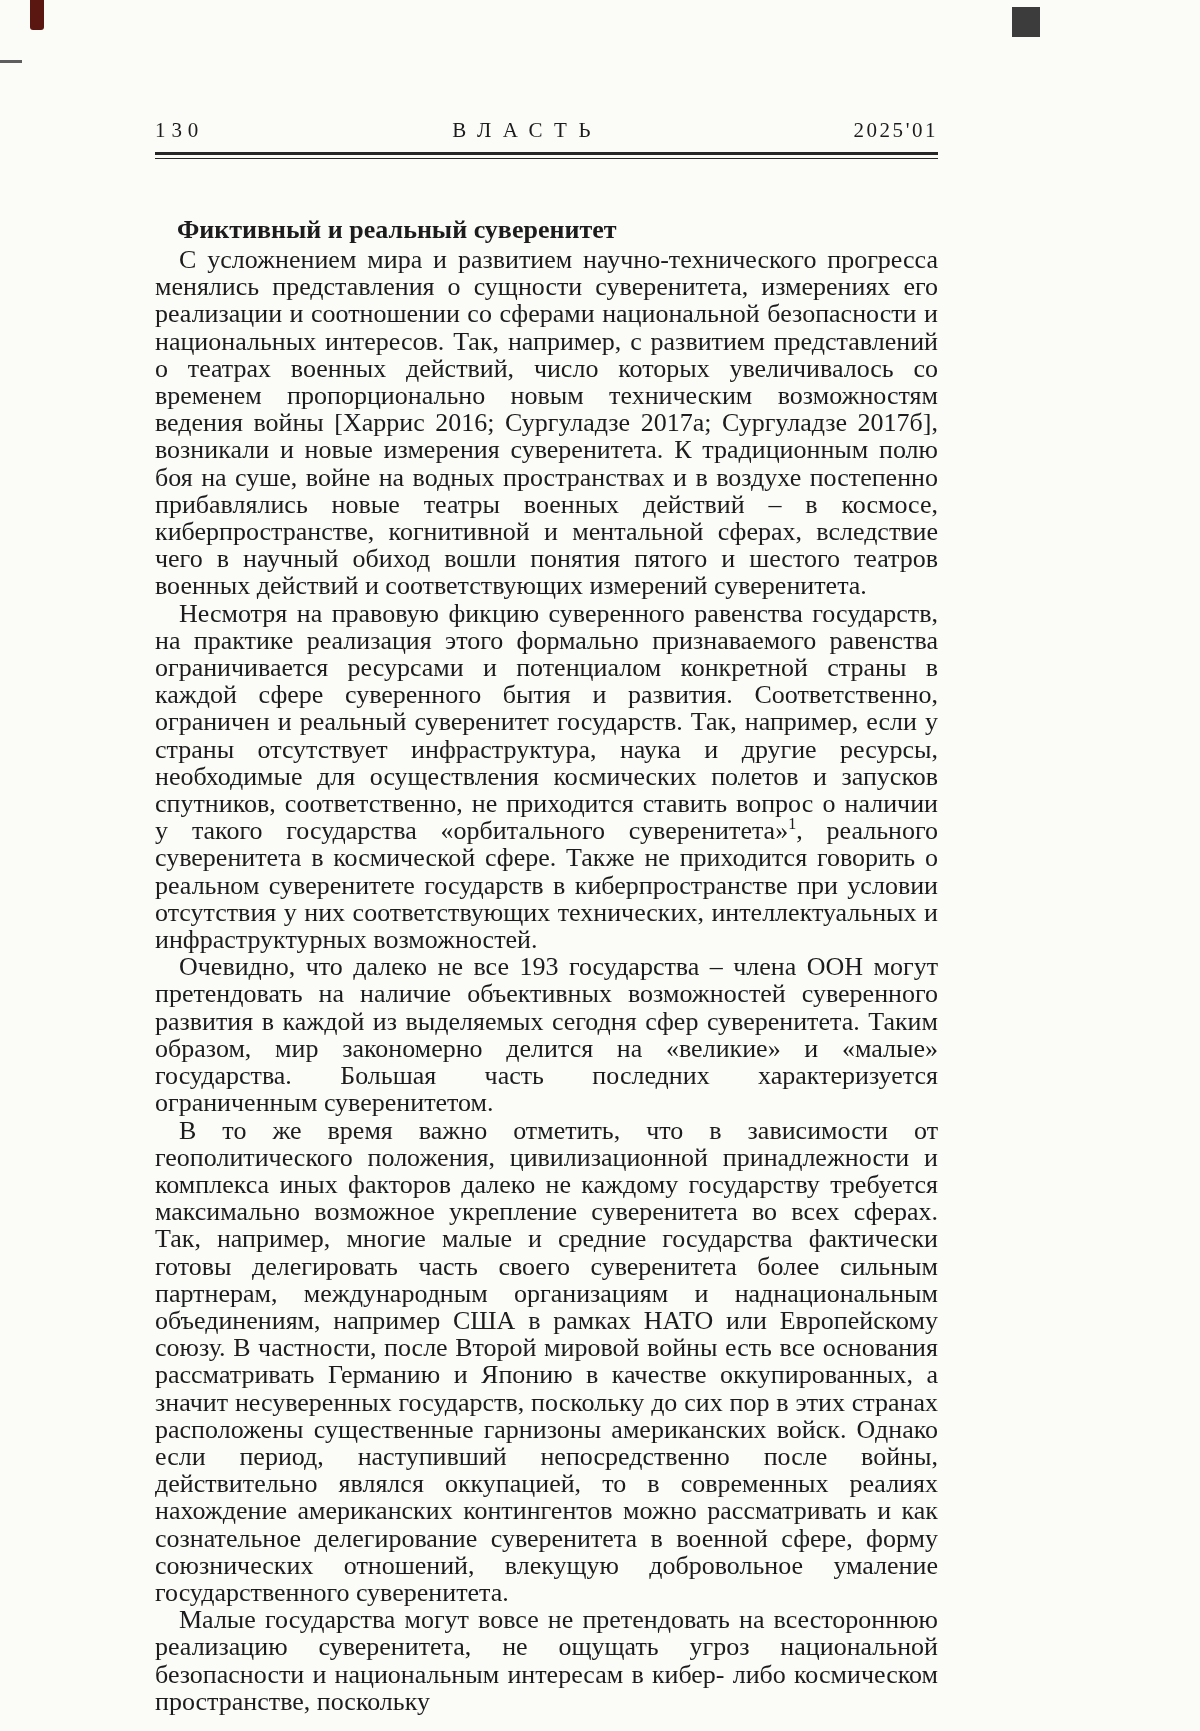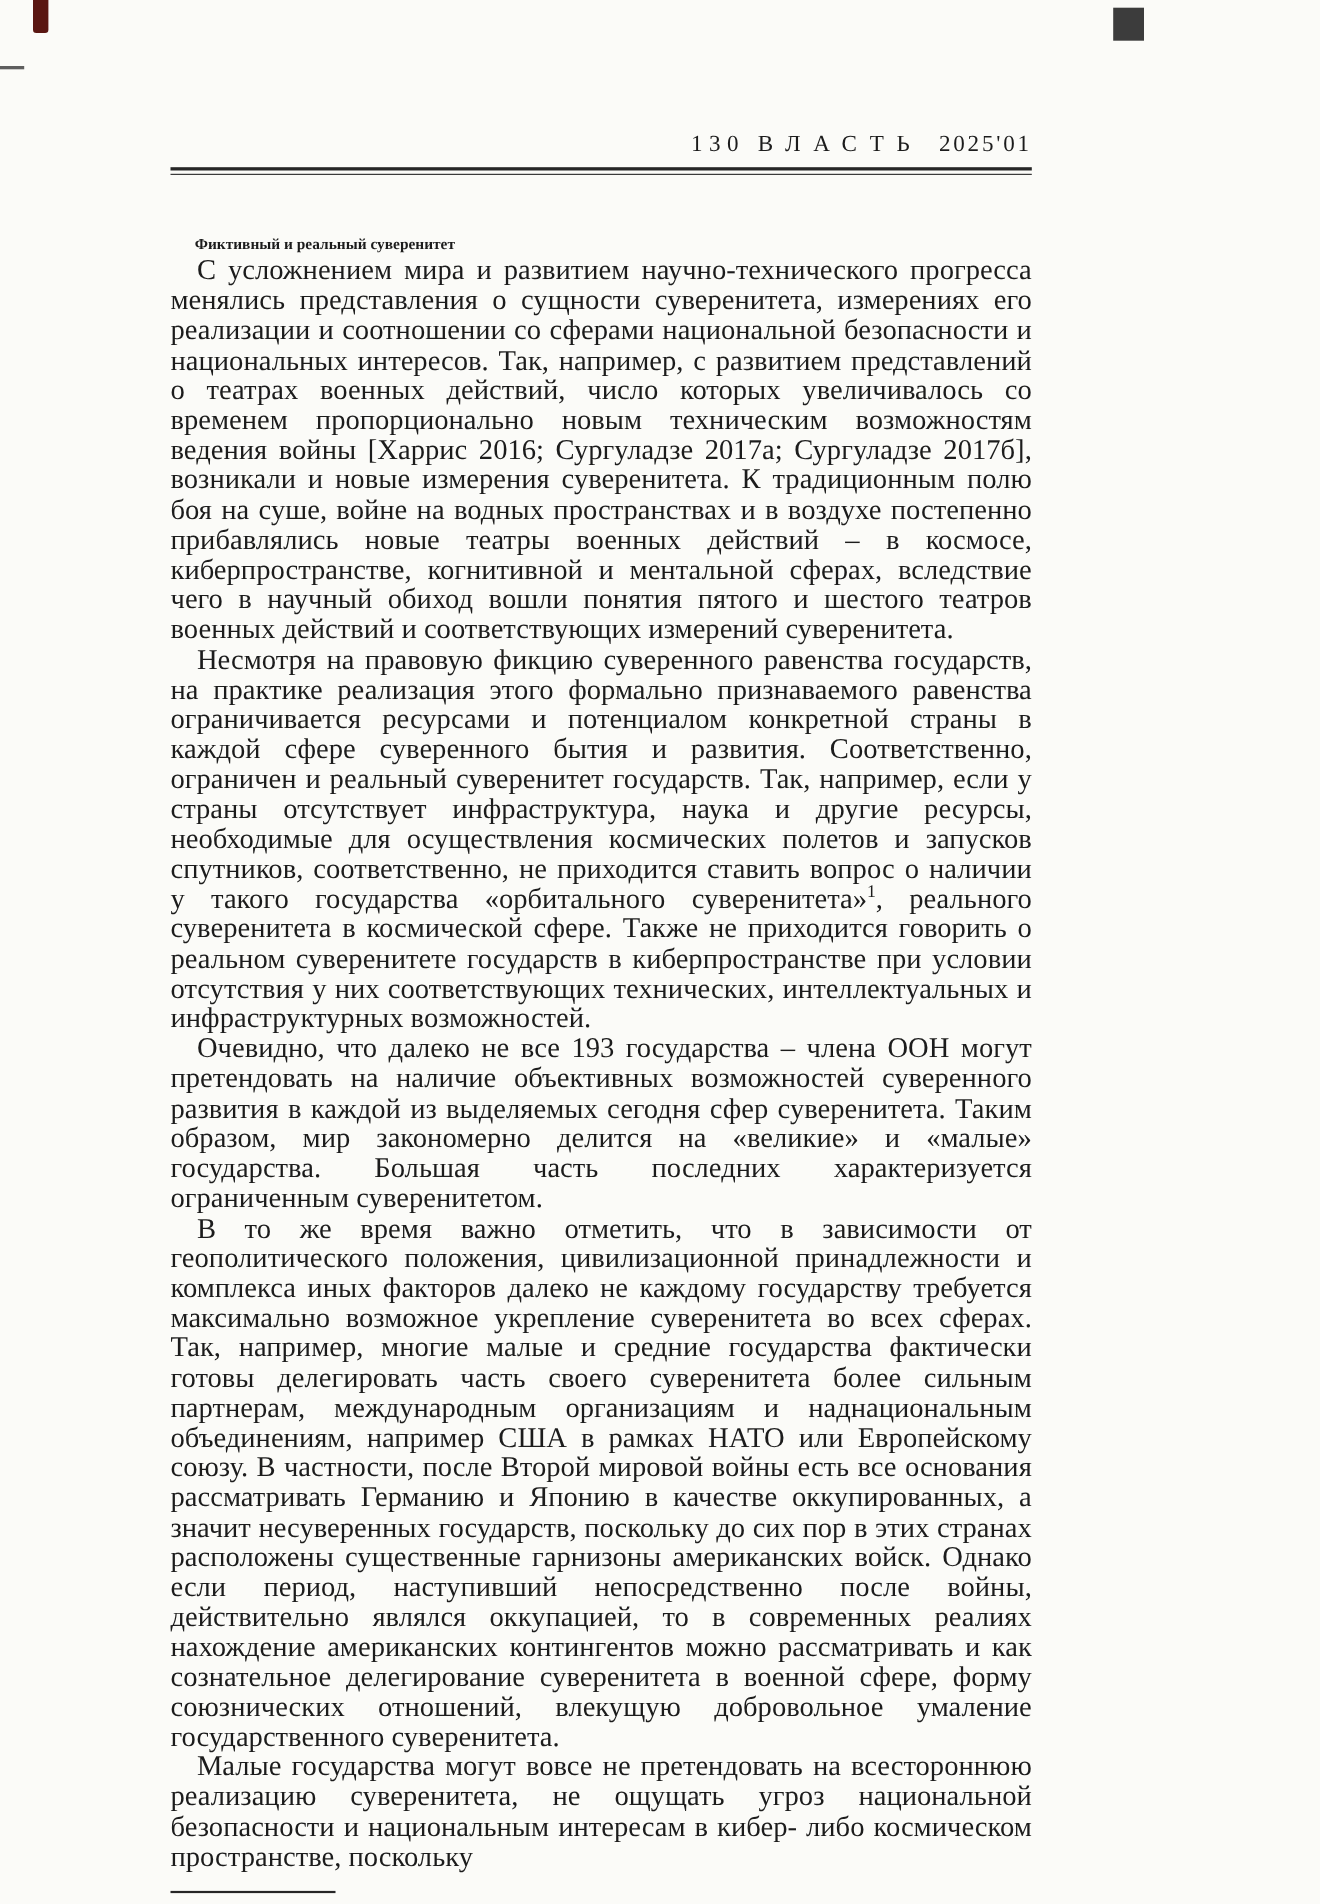--- a/index.html
+++ b/index.html
@@ -30,38 +30,38 @@
     background: #3c3c3c;
   }
   .artifact-left-edge {
     position: absolute; left: 0; top: 60px;
     width: 22px; height: 3px; background: #5e5e5e;
   }
 
   
   .page-header {
     display: flex;
-    justify-content: flex-end;
+    justify-content: space-between;
     align-items: baseline;
     font-size: 21px;
   }
   .page-number { letter-spacing: 0.28em; }
   .journal-title { letter-spacing: 0.55em; text-indent: 0.55em; }
   .issue { letter-spacing: 0.12em; margin-left: 15px; }
   .header-rule {
     margin-top: 9px;
     height: 7px;
     border-top: 3px solid #262626;
     border-bottom: 1px solid #262626;
   }
 
   
   .article-body { margin-top: 56px; }
   .section-heading {
-    font-size: 14px;
+    font-size: 26px;
     font-weight: bold;
     text-indent: 22px;
     margin-bottom: 1px;
   }
   .para {
     font-size: 26px;
     line-height: 27.2px;
     text-align: justify;
     text-indent: 24px;
     hyphens: auto;

